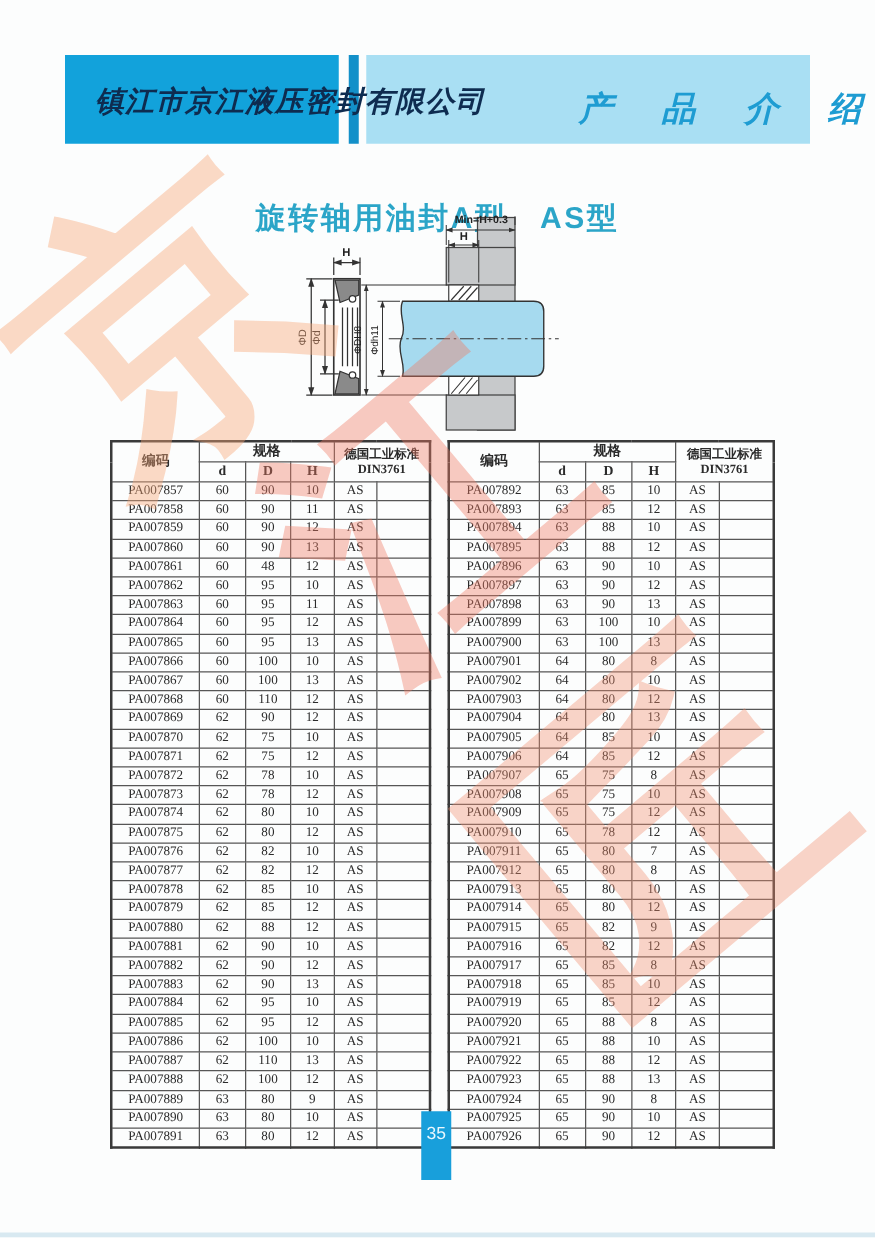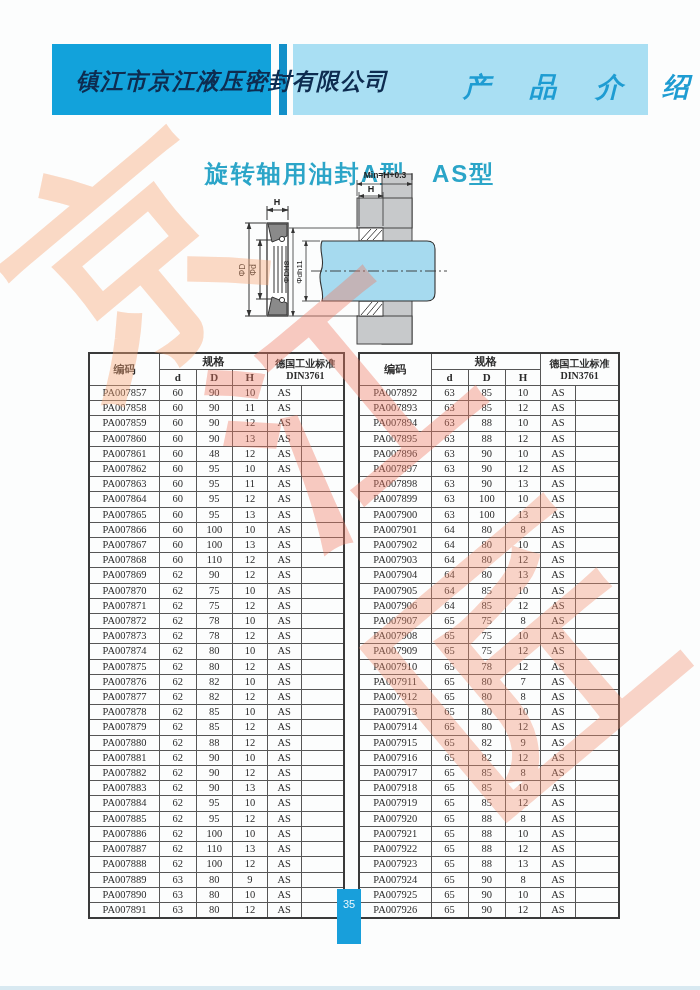--- a/index.html
+++ b/index.html
@@ -47,21 +47,21 @@
   .watermark{position:absolute;left:0;top:0;width:700px;height:990px;
     pointer-events:none;z-index:6;overflow:hidden;}
   .wm-char{position:absolute;font-weight:bold;font-family:"Liberation Sans",sans-serif;
     transform:rotate(-40deg);line-height:1;}
   .wm-1{left:15px;top:140px;font-size:235px;color:rgba(247,166,118,0.42);}
   .wm-2{left:225px;top:285px;font-size:235px;color:rgba(240,122,100,0.40);}
   .wm-3{left:395px;top:530px;font-size:265px;color:rgba(242,142,110,0.38);}
   
   .page-num{
     position:absolute;left:337px;top:889px;width:24px;height:55px;
-    background:#189fdb;color:#eaf7fd;font-size:11px;text-align:center;
+    background:#189fdb;color:#eaf7fd;font-size:14px;text-align:center;
     padding-top:9px;box-sizing:border-box;z-index:2;
   }
   .bottom-strip{position:absolute;left:0;bottom:0;width:700px;height:4px;
     background:#d8e9f1;z-index:1;}
 </style>
 </head>
 <body>
 
 <div class="bar bar-dark"></div>
 <div class="bar bar-strip"></div>

